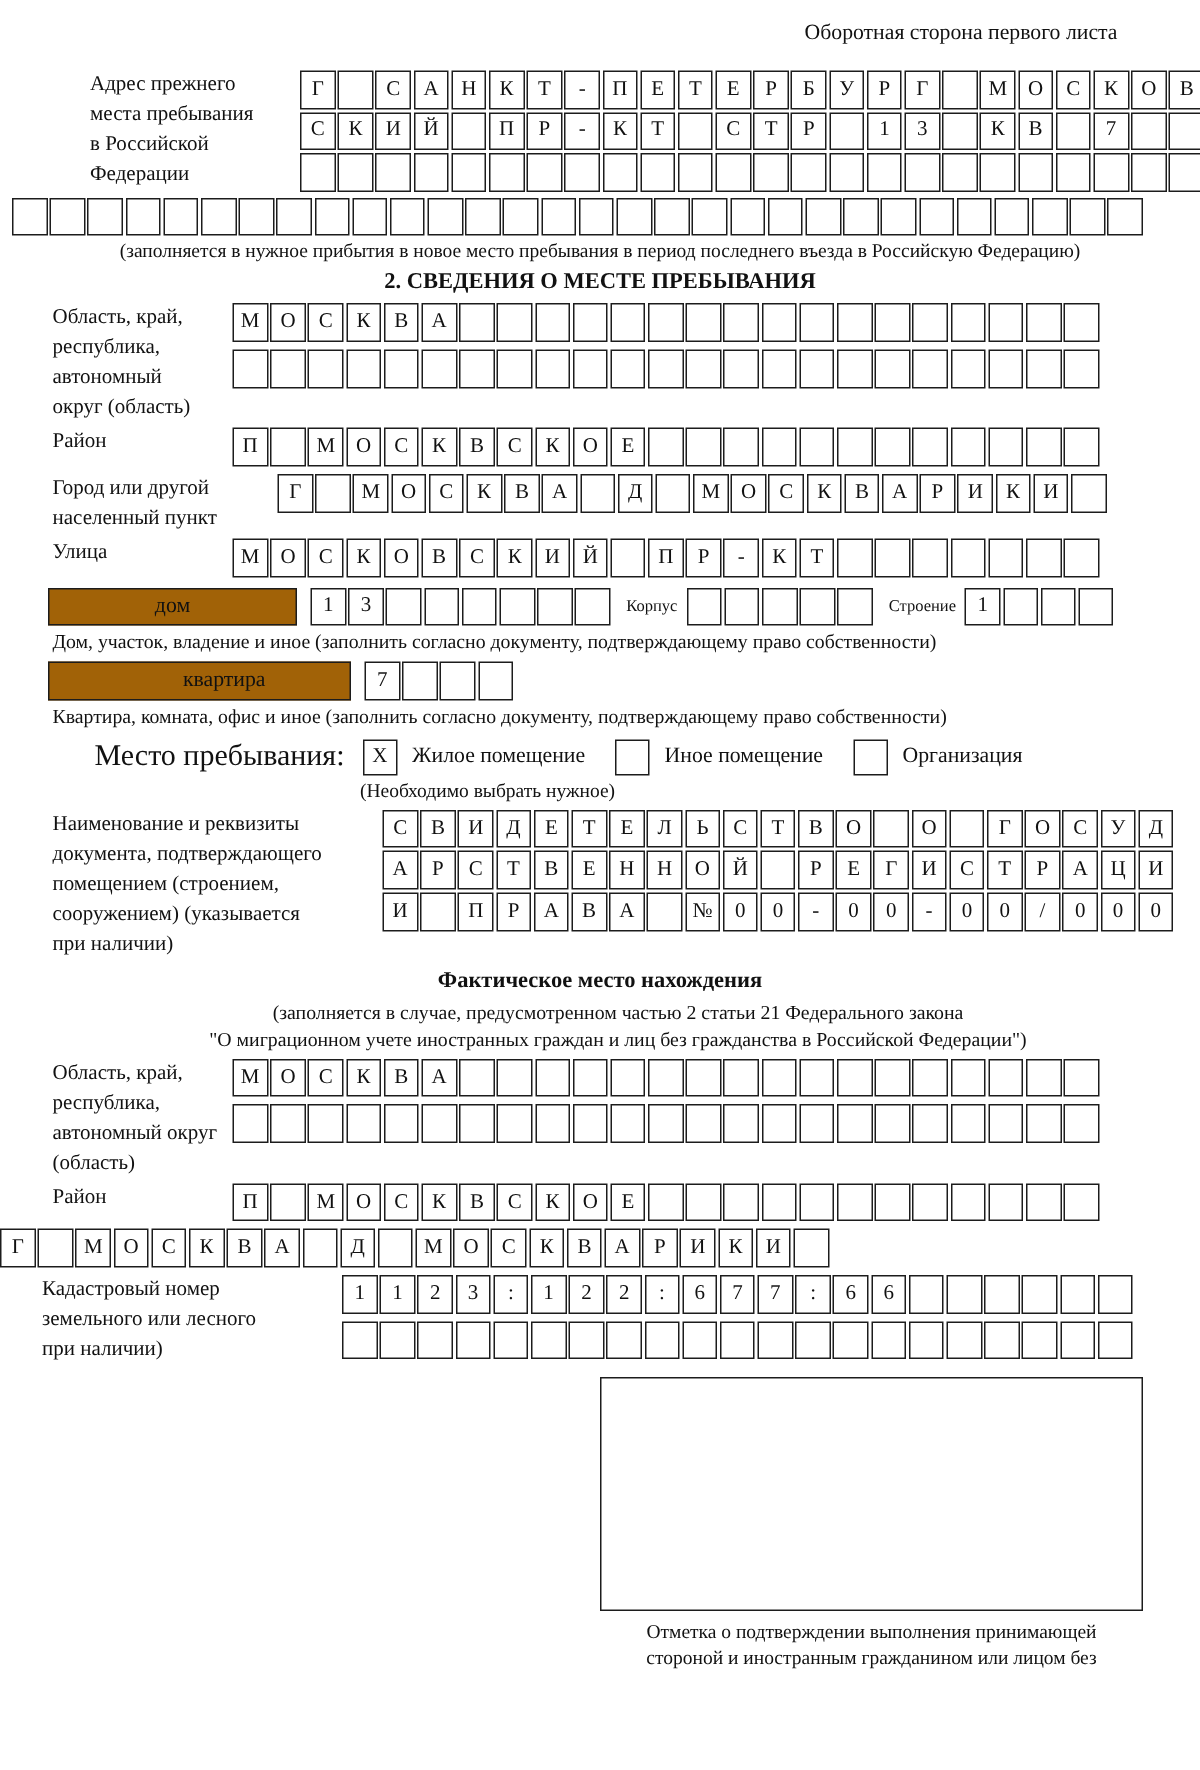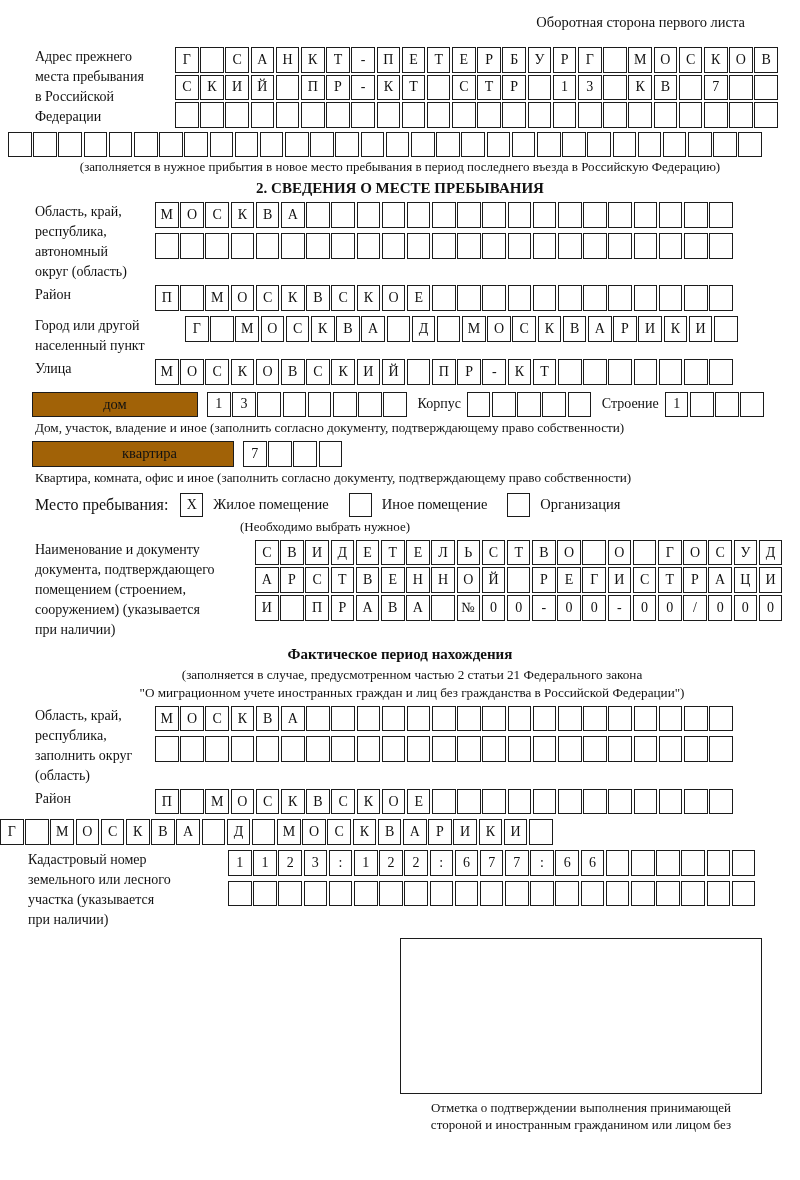--- a/index.html
+++ b/index.html
@@ -34,25 +34,25 @@
 
   .field { margin-top:3px; }
 
   .house-row { margin-left:32px; margin-top:5px; align-items:center; }
   .wbox {
     flex:none; border:1.8px solid #1c1c1c; height:25.6px;
     display:flex; align-items:center; justify-content:center; font-size:14.5px; background:#a16207;
   }
   .house-box { width:166px; margin-right:9px; }
   .apt-box { width:202px; margin-right:9px;padding-left:33px; }
-  .inline-lab { font-size:14px; margin:0 6px 0 9px; white-space:nowrap; }
+  .inline-lab { font-size:11px; margin:0 6px 0 9px; white-space:nowrap; }
   .helper { font-size:13.2px; margin-left:35px; margin-top:3px; }
 
   .stay-row { margin-left:35px; margin-top:7px; align-items:center; }
-  .stay-label { font-size:16px; margin-right:12px; }
+  .stay-label { font-size:20px; margin-right:12px;margin-left:28px; }
   .cbox {
     flex:none; display:inline-flex; align-items:center; justify-content:center;
     width:23px; height:24px; border:1.8px solid #1c1c1c; font-size:14px; background:#fff;
   }
   .opt-label { font-size:14.5px; margin:0 20px 0 10px; }
   .hint { font-size:13px; margin-left:185px; width:280px; text-align:center; margin-top:2px; }
 
   .center-note { font-size:13.2px; text-align:center; margin-top:2px;padding-left:24px; }
   .fact-title { font-size:15px; font-weight:bold; text-align:center; margin-top:6px; margin-bottom:4px; }
 
@@ -60,21 +60,21 @@
     margin-left:400px; margin-top:8px;
     width:362px; height:156px; border:1.8px solid #1c1c1c; background:#fff;
   }
   .stamp-caption { margin-left:385px; width:392px; text-align:center; font-size:13px; line-height:17px; margin-top:5px; }
 </style>
 </head>
 <body>
 
 <div class="hdr-note">Оборотная сторона первого листа</div>
 
-<div class="frow field" style="margin-top:16px;">
+<div class="frow field" style="margin-top:16px;padding-left:25px;">
   <div class="flabel w175">
       <div>Адрес прежнего</div>
       <div>места пребывания</div>
       <div>в Российской</div>
       <div>Федерации</div>
     </div>
   <div>
     <div class="cellrow">
         <span class="cell">Г</span>
         <span class="cell"></span>
@@ -388,21 +388,21 @@
   <span class="opt-label">Жилое помещение</span>
   <span class="cbox"></span>
   <span class="opt-label">Иное помещение</span>
   <span class="cbox"></span>
   <span class="opt-label">Организация</span>
 </div>
 <div class="hint">(Необходимо выбрать нужное)</div>
 
 <div class="frow field" style="margin-top:5px;">
   <div class="flabel w255">
-      <div>Наименование и документу</div>
+      <div>Наименование и реквизиты</div>
       <div>документа, подтверждающего</div>
       <div>помещением (строением,</div>
       <div>сооружением) (указывается</div>
       <div>при наличии)</div>
     </div>
   <div>
     <div class="cellrow gap2">
         <span class="cell">С</span>
         <span class="cell">В</span>
         <span class="cell">И</span>
@@ -467,29 +467,29 @@
         <span class="cell">0</span>
         <span class="cell">0</span>
         <span class="cell">/</span>
         <span class="cell">0</span>
         <span class="cell">0</span>
         <span class="cell">0</span>
       </div>
   </div>
 </div>
 
-<div class="fact-title">Фактическое период нахождения</div>
+<div class="fact-title">Фактическое место нахождения</div>
 <div class="center-note">(заполняется в случае, предусмотренном частью 2 статьи 21 Федерального закона</div>
 <div class="center-note">"О миграционном учете иностранных граждан и лиц без гражданства в Российской Федерации")</div>
 
 <div class="frow field" style="margin-top:5px;">
   <div class="flabel w155">
       <div>Область, край,</div>
       <div>республика,</div>
-      <div>заполнить округ</div>
+      <div>автономный округ</div>
       <div>(область)</div>
     </div>
   <div>
     <div class="cellrow">
         <span class="cell">М</span>
         <span class="cell">О</span>
         <span class="cell">С</span>
         <span class="cell">К</span>
         <span class="cell">В</span>
         <span class="cell">А</span>
@@ -592,21 +592,20 @@
       <span class="cell">К</span>
       <span class="cell">И</span>
       <span class="cell"></span>
     </div>
 </div>
 
 <div class="frow field">
   <div class="flabel w228">
       <div>Кадастровый номер</div>
       <div>земельного или лесного</div>
-      <div>участка (указывается</div>
       <div>при наличии)</div>
     </div>
   <div>
     <div class="cellrow">
         <span class="cell">1</span>
         <span class="cell">1</span>
         <span class="cell">2</span>
         <span class="cell">3</span>
         <span class="cell">:</span>
         <span class="cell">1</span>

